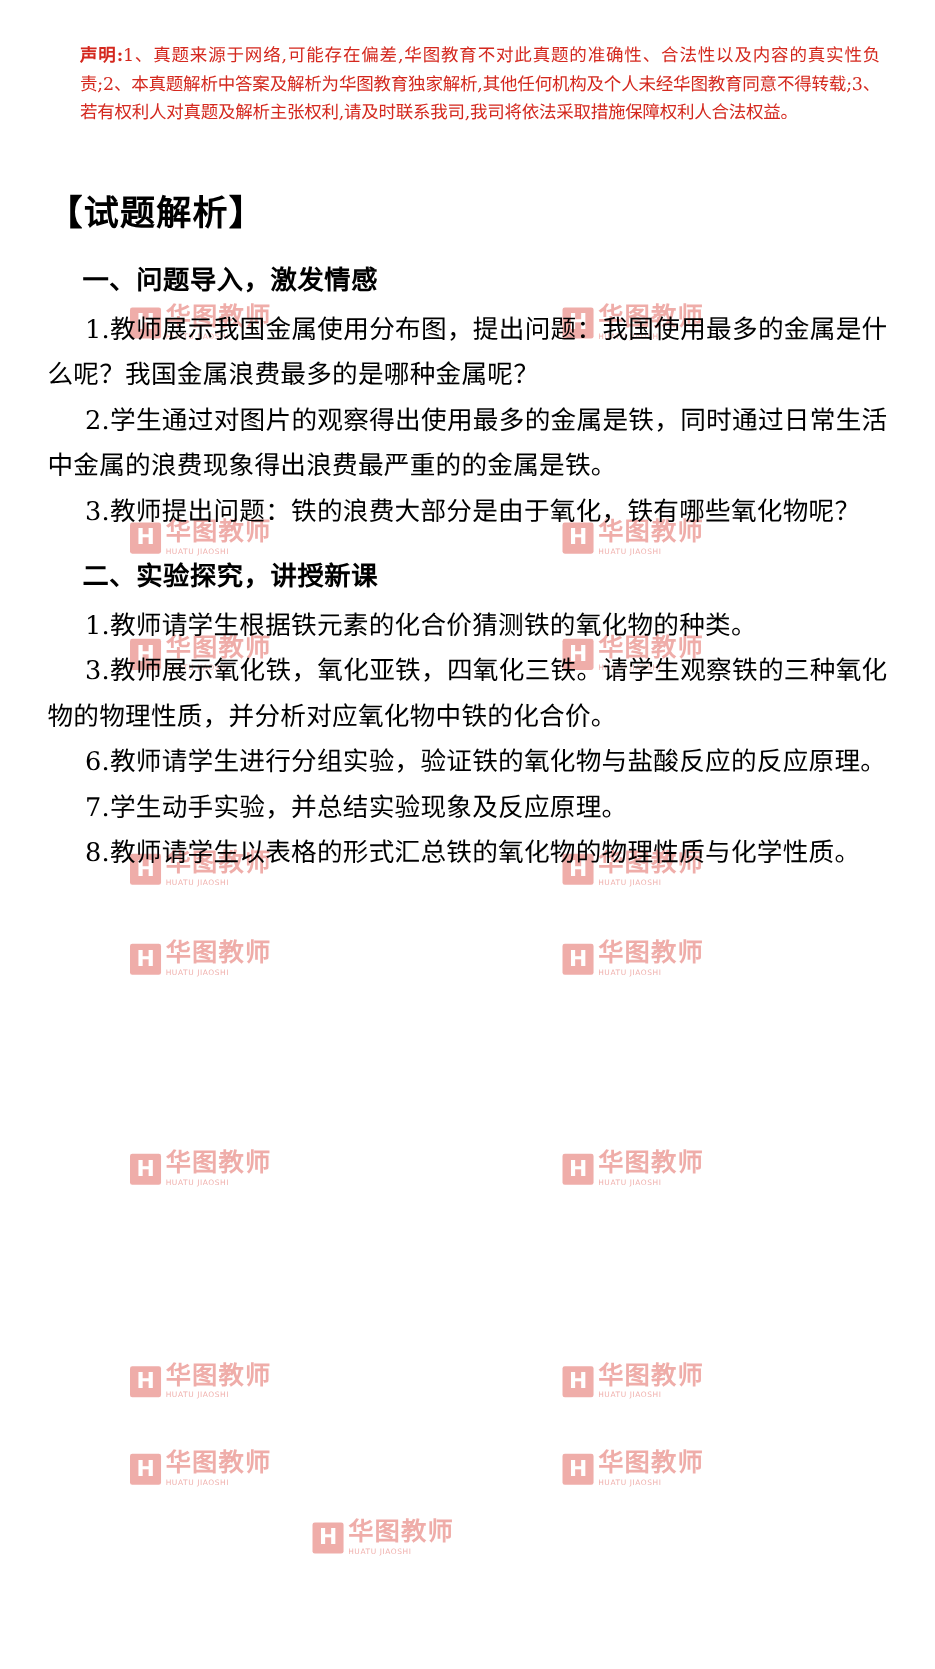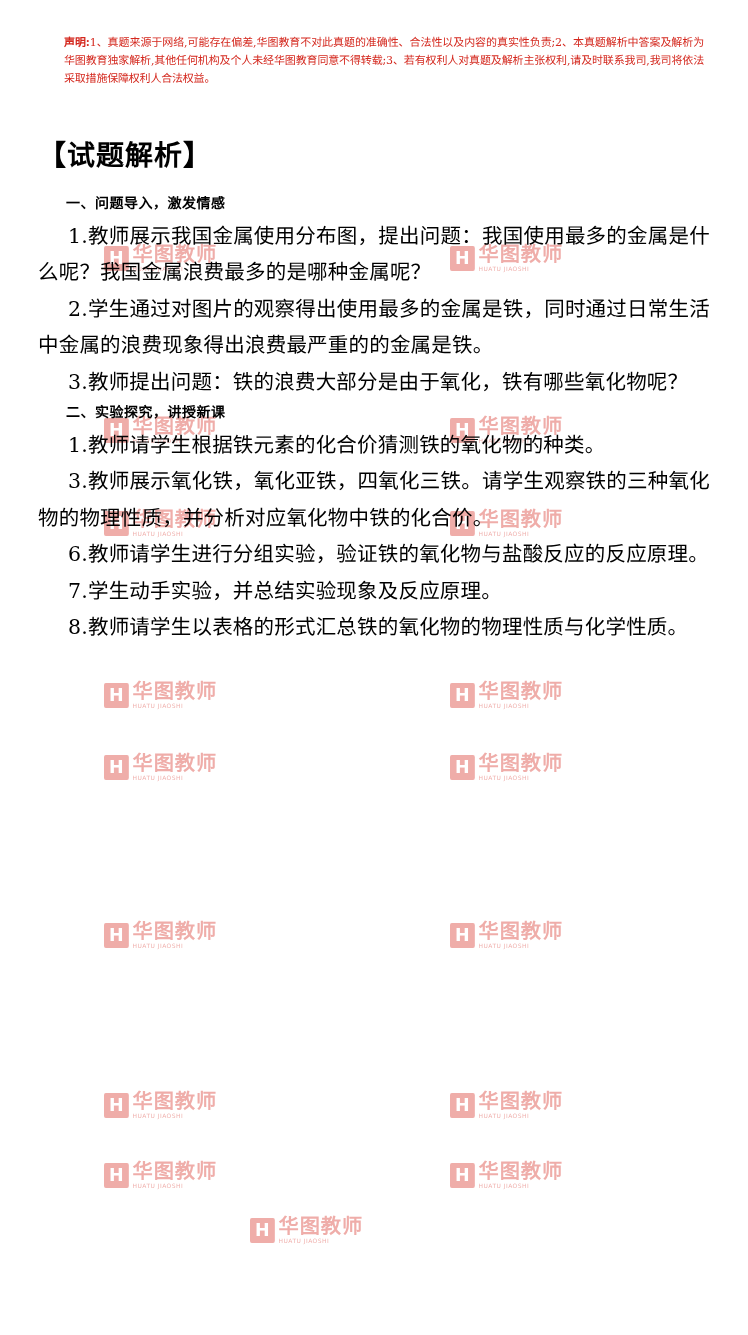--- a/index.html
+++ b/index.html
@@ -20,21 +20,21 @@
     position: relative;
     width: 748px;
     height: 1335px;
     box-sizing: border-box;
     padding: 34px 38px 0 38px;
   }
 
   
   .disclaimer {
     color: #d4281e;
-    font-size: 11px;
+    font-size: 14px;
     line-height: 1.62;
     text-align: justify;
     letter-spacing: -0.2px;
     font-family: "DejaVu Serif", "Liberation Serif", serif;
     padding: 0 6px 0 26px;
     text-indent: 0;
     position: relative;
     z-index: 4;
   }
   .disclaimer .lead {
@@ -48,24 +48,24 @@
     font-weight: bold;
     letter-spacing: 1px;
     margin-top: 46px;
     margin-bottom: 18px;
     position: relative;
     z-index: 4;
   }
 
   
   .section-head {
-    font-size: 14px;
+    font-size: 21px;
     font-weight: bold;
     line-height: 1.75;
-    margin: 0 0 2px 0;
+    margin: 16px 0 2px 0;
     text-indent: 28px;
     letter-spacing: 0.5px;
     position: relative;
     z-index: 4;
   }
   .para {
     font-size: 20.5px;
     line-height: 1.78;
     text-align: justify;
     text-indent: 30px;

